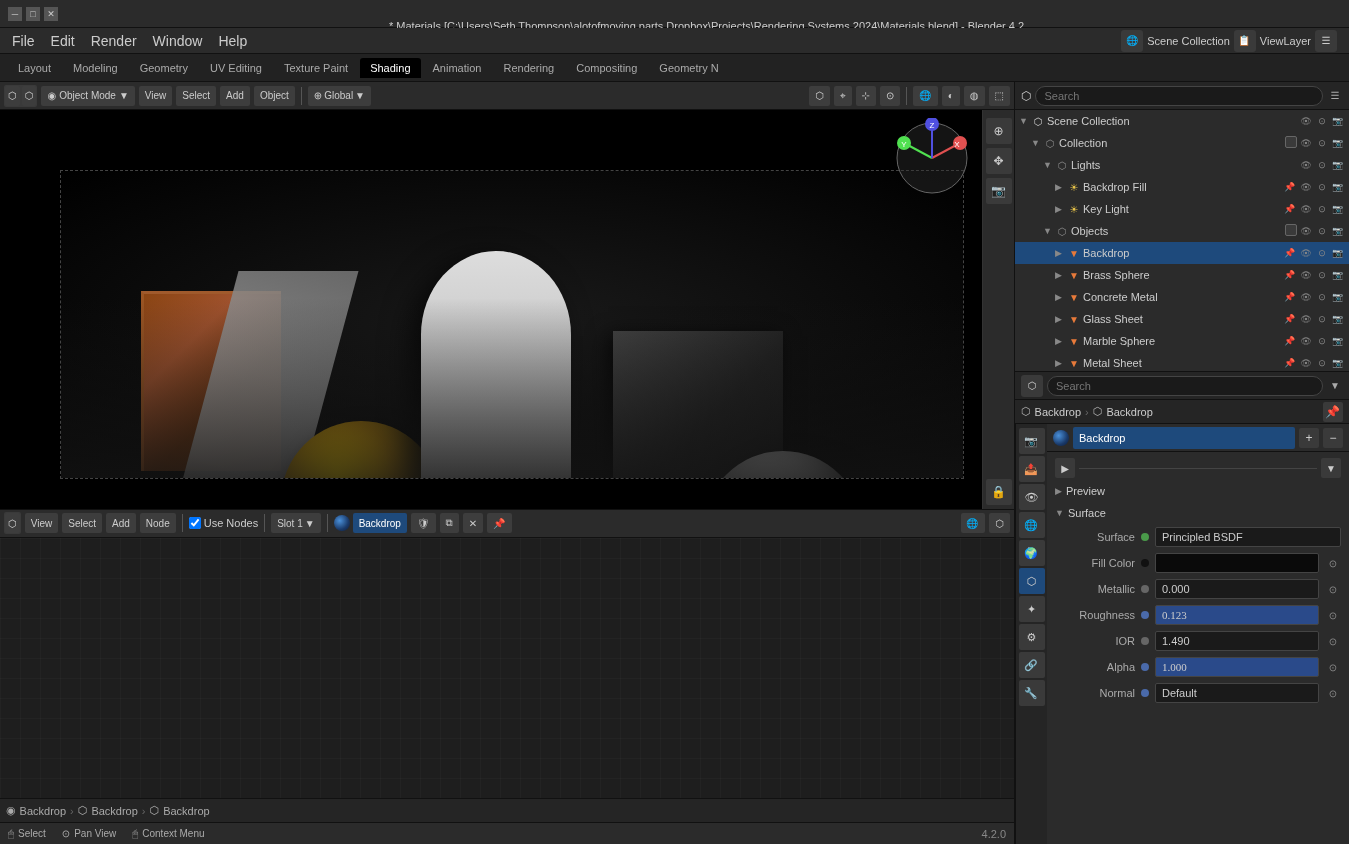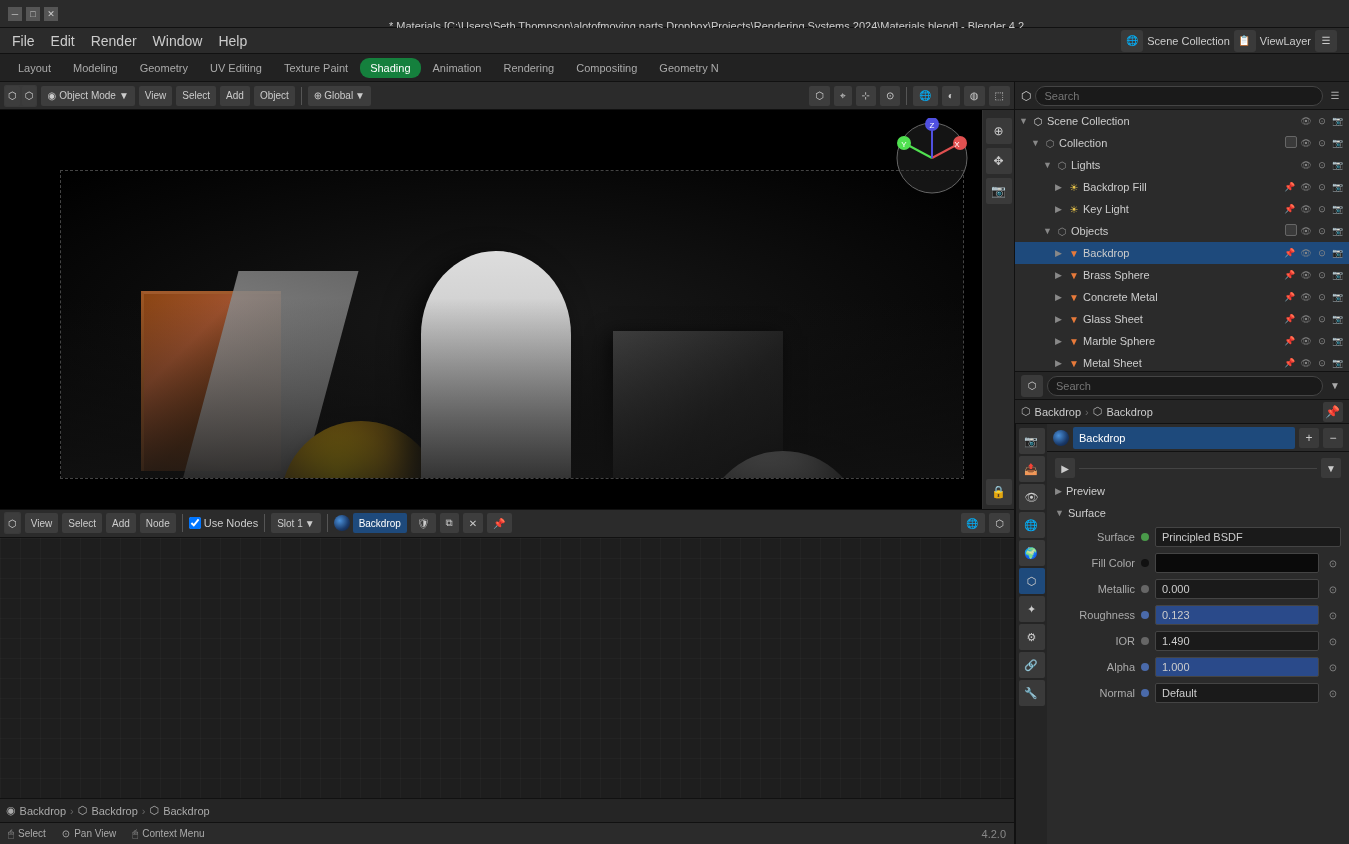--- a/index.html
+++ b/index.html
@@ -84,23 +84,22 @@
       border-bottom: 1px solid #111;
     }
     .workspace-tab {
       padding: 4px 10px;
       font-size: 11px;
       cursor: pointer;
       color: #aaa;
       border-radius: 3px 3px 0 0;
     }
     .workspace-tab.active {
-      background: #15803d;
+      background: #000000;
       color: #fff;
-      border-radius: 9px;
     }
 
     
     #main-content {
       flex: 1;
       display: flex;
       overflow: hidden;
     }
 
     
@@ -439,20 +438,21 @@
       padding: 0 6px;
       font-size: 11px;
       color: #ccc;
       display: flex;
       align-items: center;
       cursor: text;
     }
 
     .prop-value.blue-fill {
       background: #2a4a8a;
+      font-family: Liberation Serif, serif;
     }
 
     .prop-value.dark-fill {
       background: #0a0a0a;
     }
 
     
     #material-selector {
       height: 28px;
       display: flex;

